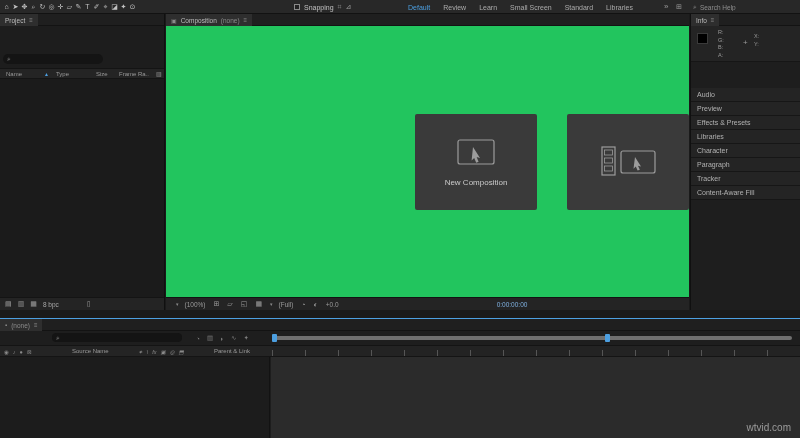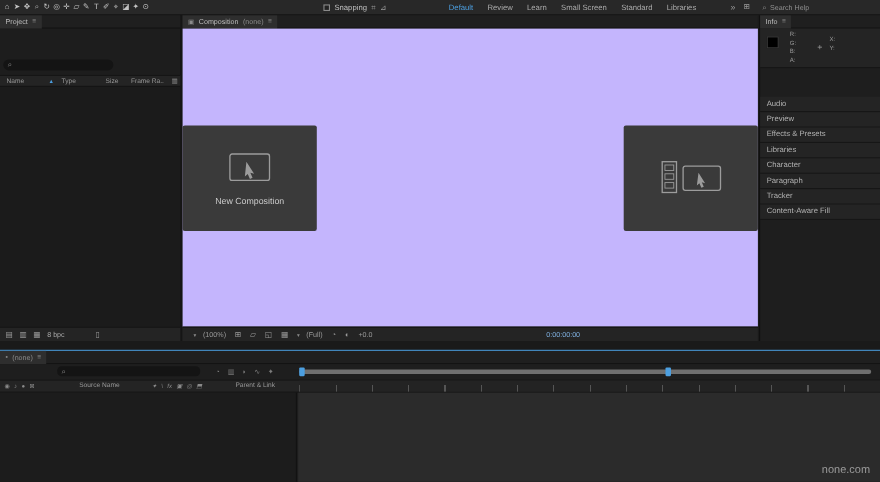--- a/index.html
+++ b/index.html
@@ -52,22 +52,22 @@
   .proj-list { position:absolute; left:0; top:65px; right:0; bottom:13px; background:#1b1b1b; }
   .proj-footer { position:absolute; left:0; bottom:0; right:0; height:13px; background:#242424;
                  border-top:1px solid #141414; display:flex; align-items:center; gap:6px; padding:0 5px;
                  font-size:6.5px; color:#9a9a9a; }
   .pf-ic { font-size:7px; color:#9a9a9a; cursor:pointer; }
   .bpc { color:#a8a8a8; cursor:pointer; }
   .trash { margin-left:22px; }
 
   
   .comp { position:absolute; left:166px; top:14px; width:523px; height:296px; background:#1e1e1e; }
-  .viewer { position:absolute; left:0; top:12px; right:0; bottom:13px; background:#c4b5fd;
-            display:flex; align-items:center; justify-content:space-between; gap:30px; }
+  .viewer { position:absolute; left:0; top:12px; right:0; bottom:13px; background:#22c55e;
+            display:flex; align-items:center; justify-content:flex-end; gap:30px; }
   .card { width:122px; height:96px; background:#3a3a3a; border-radius:2px; display:flex;
           flex-direction:column; align-items:center; justify-content:center; gap:7px; cursor:pointer; }
   .card-label { font-size:8px; color:#cbcbcb; text-align:center; line-height:1.3; width:92px; }
   .card svg { display:block; }
   .comp-status { position:absolute; left:0; bottom:0; right:0; height:13px; background:#242424;
                  border-top:1px solid #131313; display:flex; align-items:center; gap:8px; padding:0 10px;
                  font-size:6.5px; color:#9a9a9a; }
   .cs-group { display:flex; align-items:center; gap:6px; }
   .cs-ic { font-size:7px; cursor:pointer; }
   .caret { font-size:5px; color:#8a8a8a; }
@@ -336,14 +336,14 @@
       <span class="th" style="left:214px;">Parent &amp; Link</span>
       <div class="ruler"></div>
     </div>
 
     <div class="tl-body">
       <div class="tl-body-left"></div>
       <div class="tl-body-right"></div>
     </div>
   </div>
 
-  <div class="watermark">none.com</div>
+  <div class="watermark">wtvid.com</div>
 </div>
 
 </body></html>

